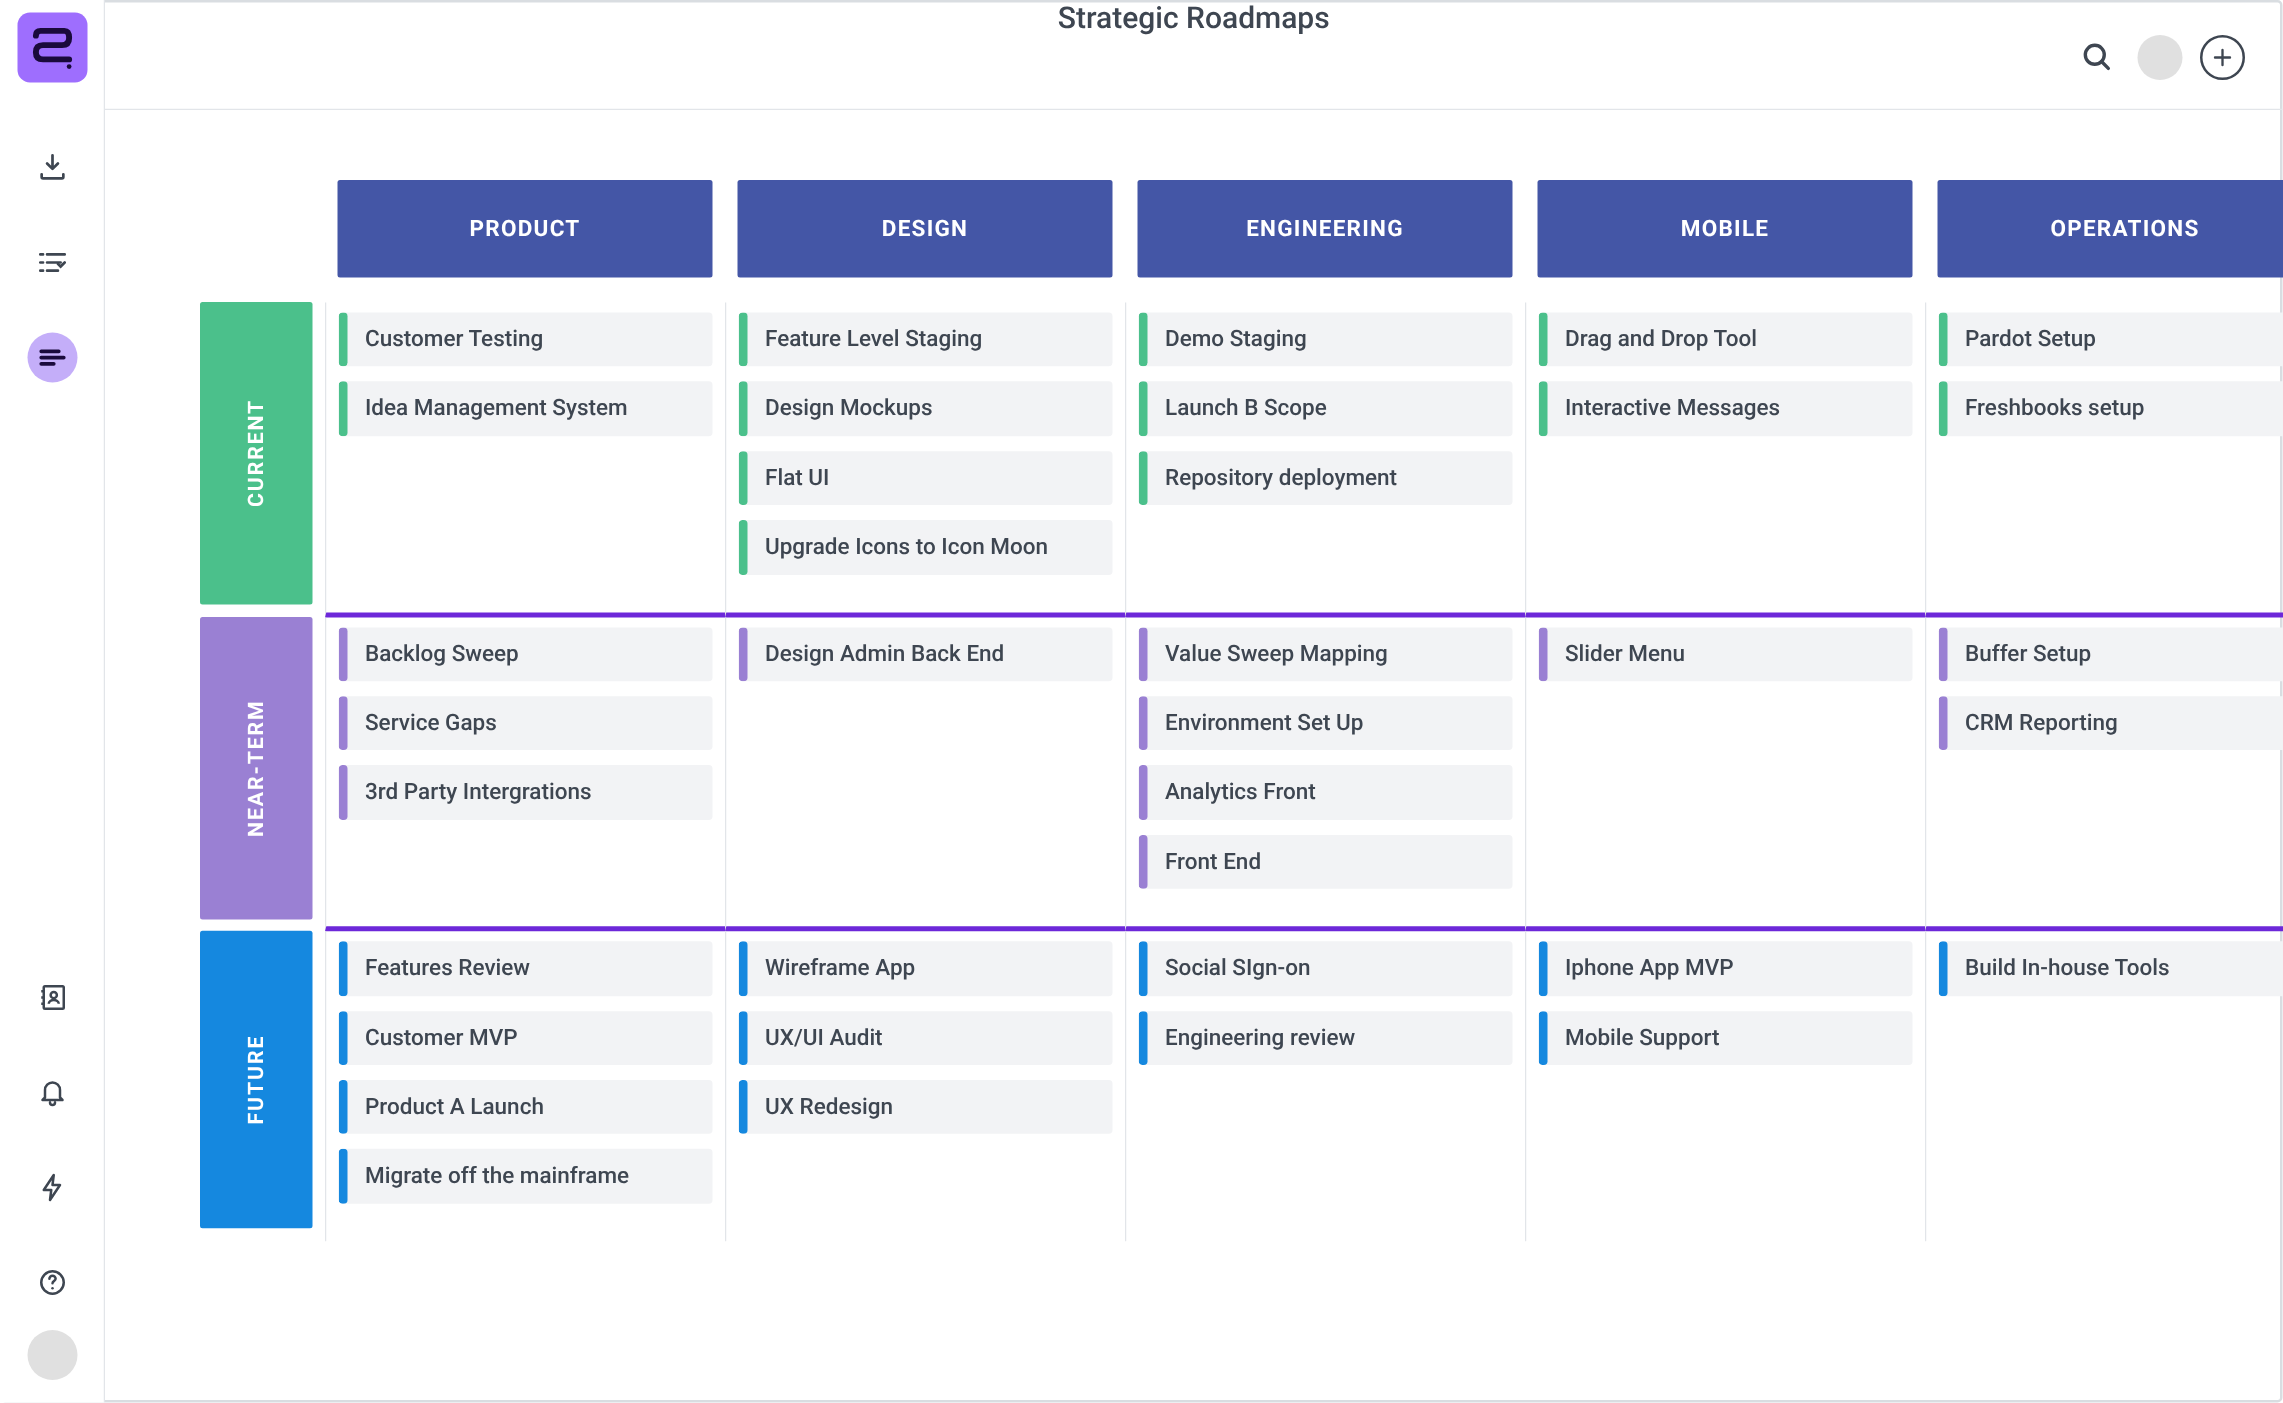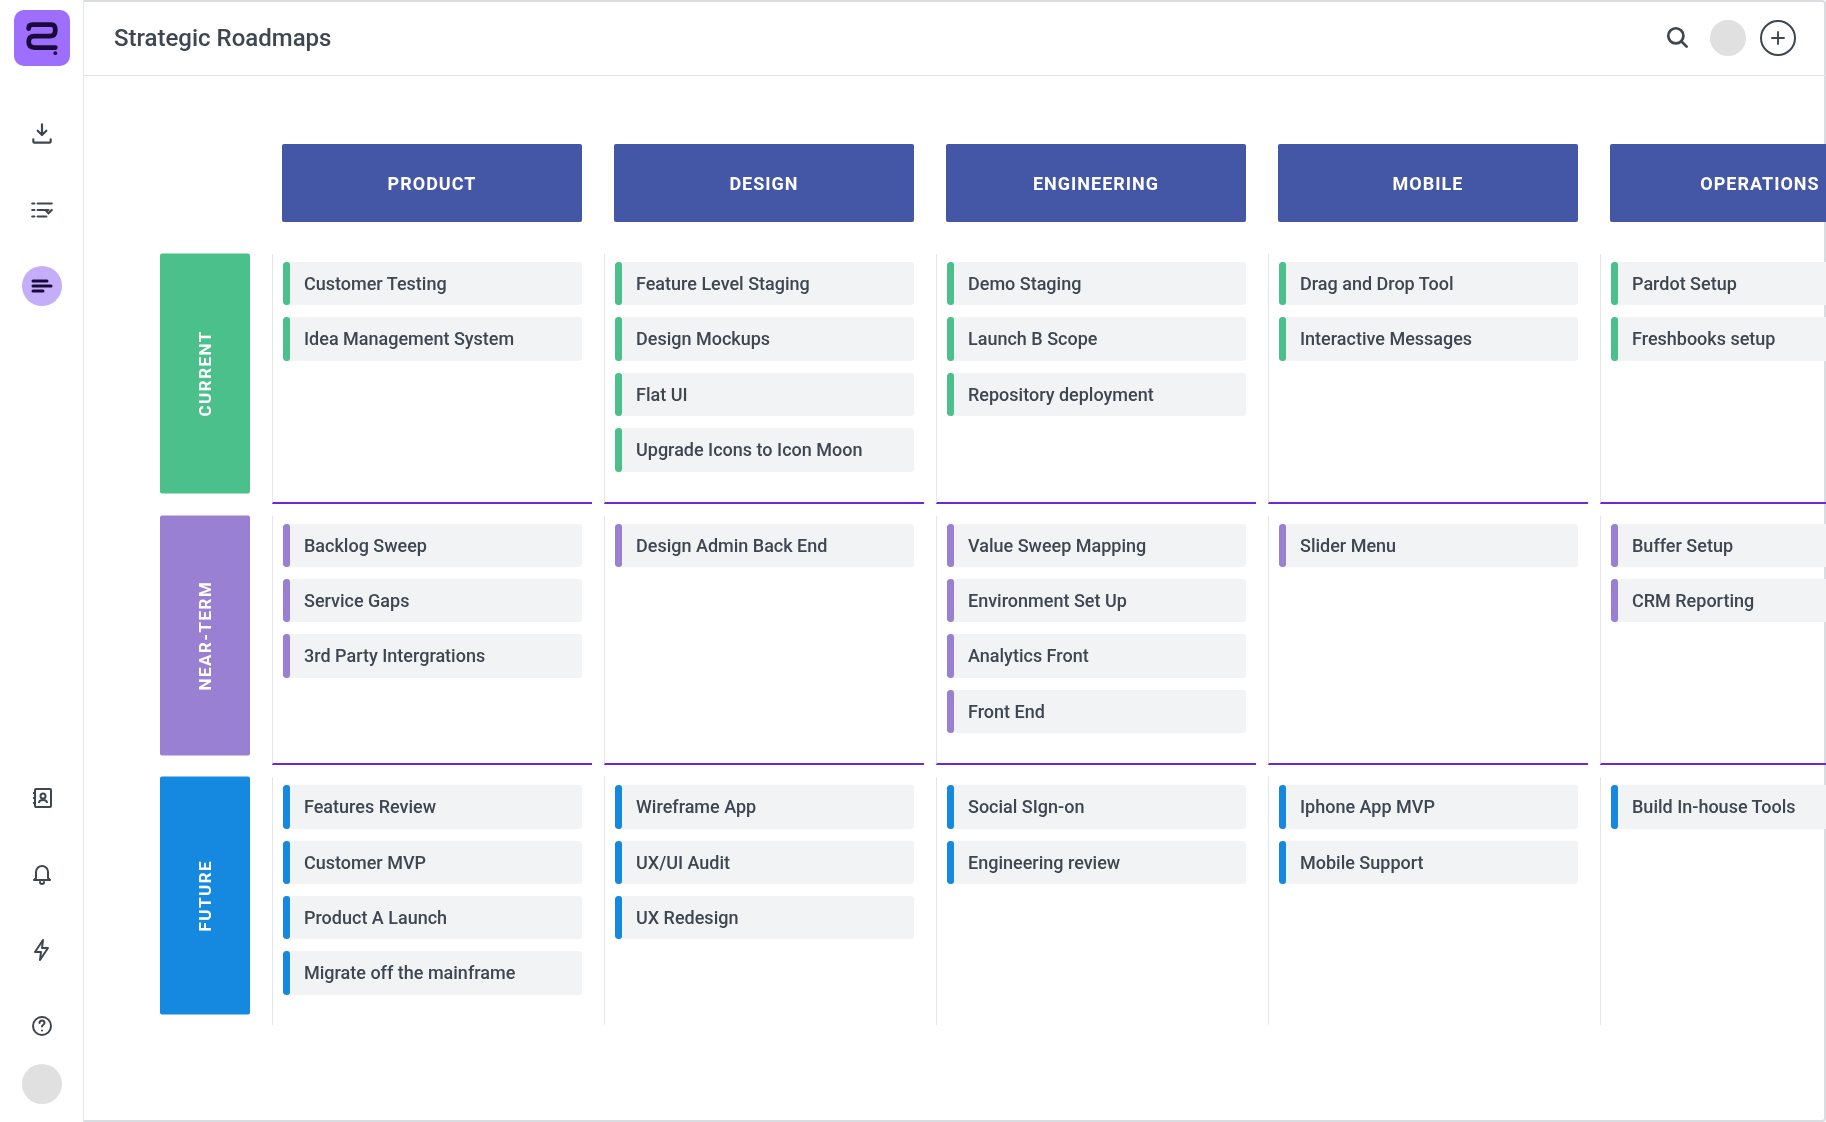--- a/index.html
+++ b/index.html
@@ -55,25 +55,26 @@
   width: 40px; height: 40px;
   background: #e0e0e0;
   border-radius: 50%;
   margin-bottom: 18px;
 }
 
 
 .header {
   position: absolute;
   left: 84px; right: 0; top: 0;
-  height: 76px;
+  height: 88px;
   border-bottom: 1px solid #e2e5e9;
   display: flex;
   align-items: center;
   padding: 0 30px;
+  flex-direction: column;
 }
 .header .title {
   font-size: 24px;
   font-weight: 500;
   color: #3e4651;
 }
 .header .header-right {
   margin-left: auto;
   display: flex;
   align-items: center;
@@ -102,21 +103,21 @@
 
 .board {
   position: absolute;
   left: 84px; top: 88px; right: 0; bottom: 0;
   padding: 56px 28px 28px 28px;
   overflow: auto;
 }
 .grid {
   display: grid;
   grid-template-columns: 100px repeat(5, 320px);
-  gap: 12px;
+  gap: 0;
   padding-left: 48px;
 }
 .col-header {
   background: #4456a6;
   color: #fff;
   text-align: center;
   font-weight: 700;
   font-size: 18px;
   letter-spacing: 1px;
   height: 78px;
@@ -140,21 +141,21 @@
   border-radius: 2px;
   margin: 0 10px 10px 0;
 }
 .row-label.current { background: #4bc08b; }
 .row-label.nearterm { background: #9a80d3; }
 .row-label.future { background: #1588df; }
 
 .cell {
   padding: 8px 10px 18px 10px;
   border-left: 1px solid #e2e5e9;
-  border-bottom: 2px solid #6d28d9;
+  border-bottom: 4px solid #6d28d9;
 }
 .cell.last-row { border-bottom: none; }
 .card {
   background: #f2f3f5;
   border-radius: 3px;
   margin-bottom: 12px;
   display: flex;
   align-items: stretch;
   min-height: 42px;
   overflow: hidden;

